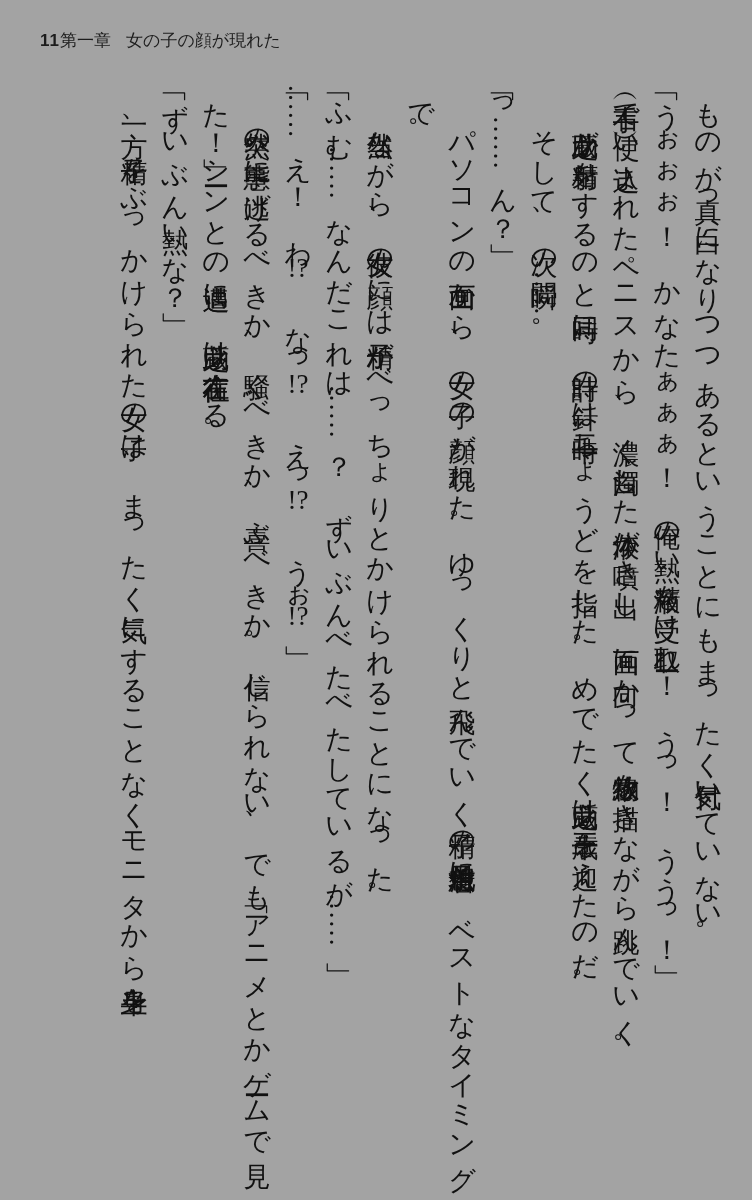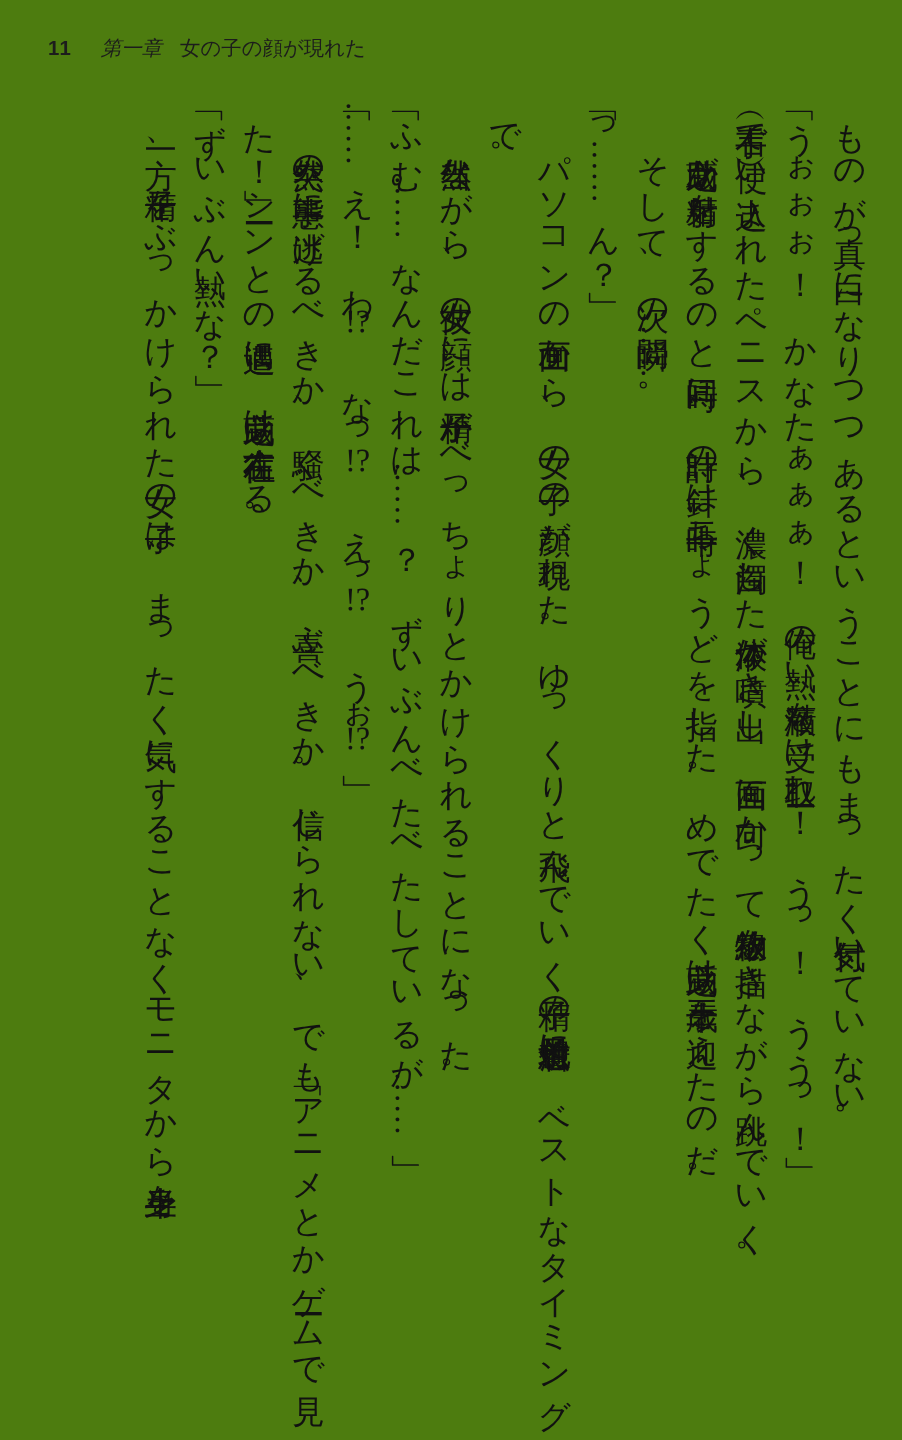--- a/index.html
+++ b/index.html
@@ -7,41 +7,39 @@
     padding: 0;
     width: 752px;
     height: 1200px;
     background: #ffffff;
     overflow: hidden;
   }
   .page {
     position: relative;
     width: 752px;
     height: 1200px;
-    background: #4d7c0f;
+    background: #a3a3a3;
     color: #141414;
   }
   .page-header {
     position: absolute;
     top: 32px;
     left: 40px;
     font-family: "Liberation Sans", "DejaVu Sans", sans-serif;
     font-size: 17px;
     line-height: 1;
     color: #1c1c1c;
     display: flex;
     align-items: baseline;
   }
   .page-header .page-number {
     font-weight: bold;
     letter-spacing: 1px;
   }
   .page-header .chapter-label {
-    margin-left: 24px;
-    font-style: italic;
   }
   .page-header .chapter-title {
     margin-left: 15px;
   }
   .page-body {
     position: absolute;
     top: 84px;
     right: 24px;
     height: 1112px;
     writing-mode: vertical-rl;

